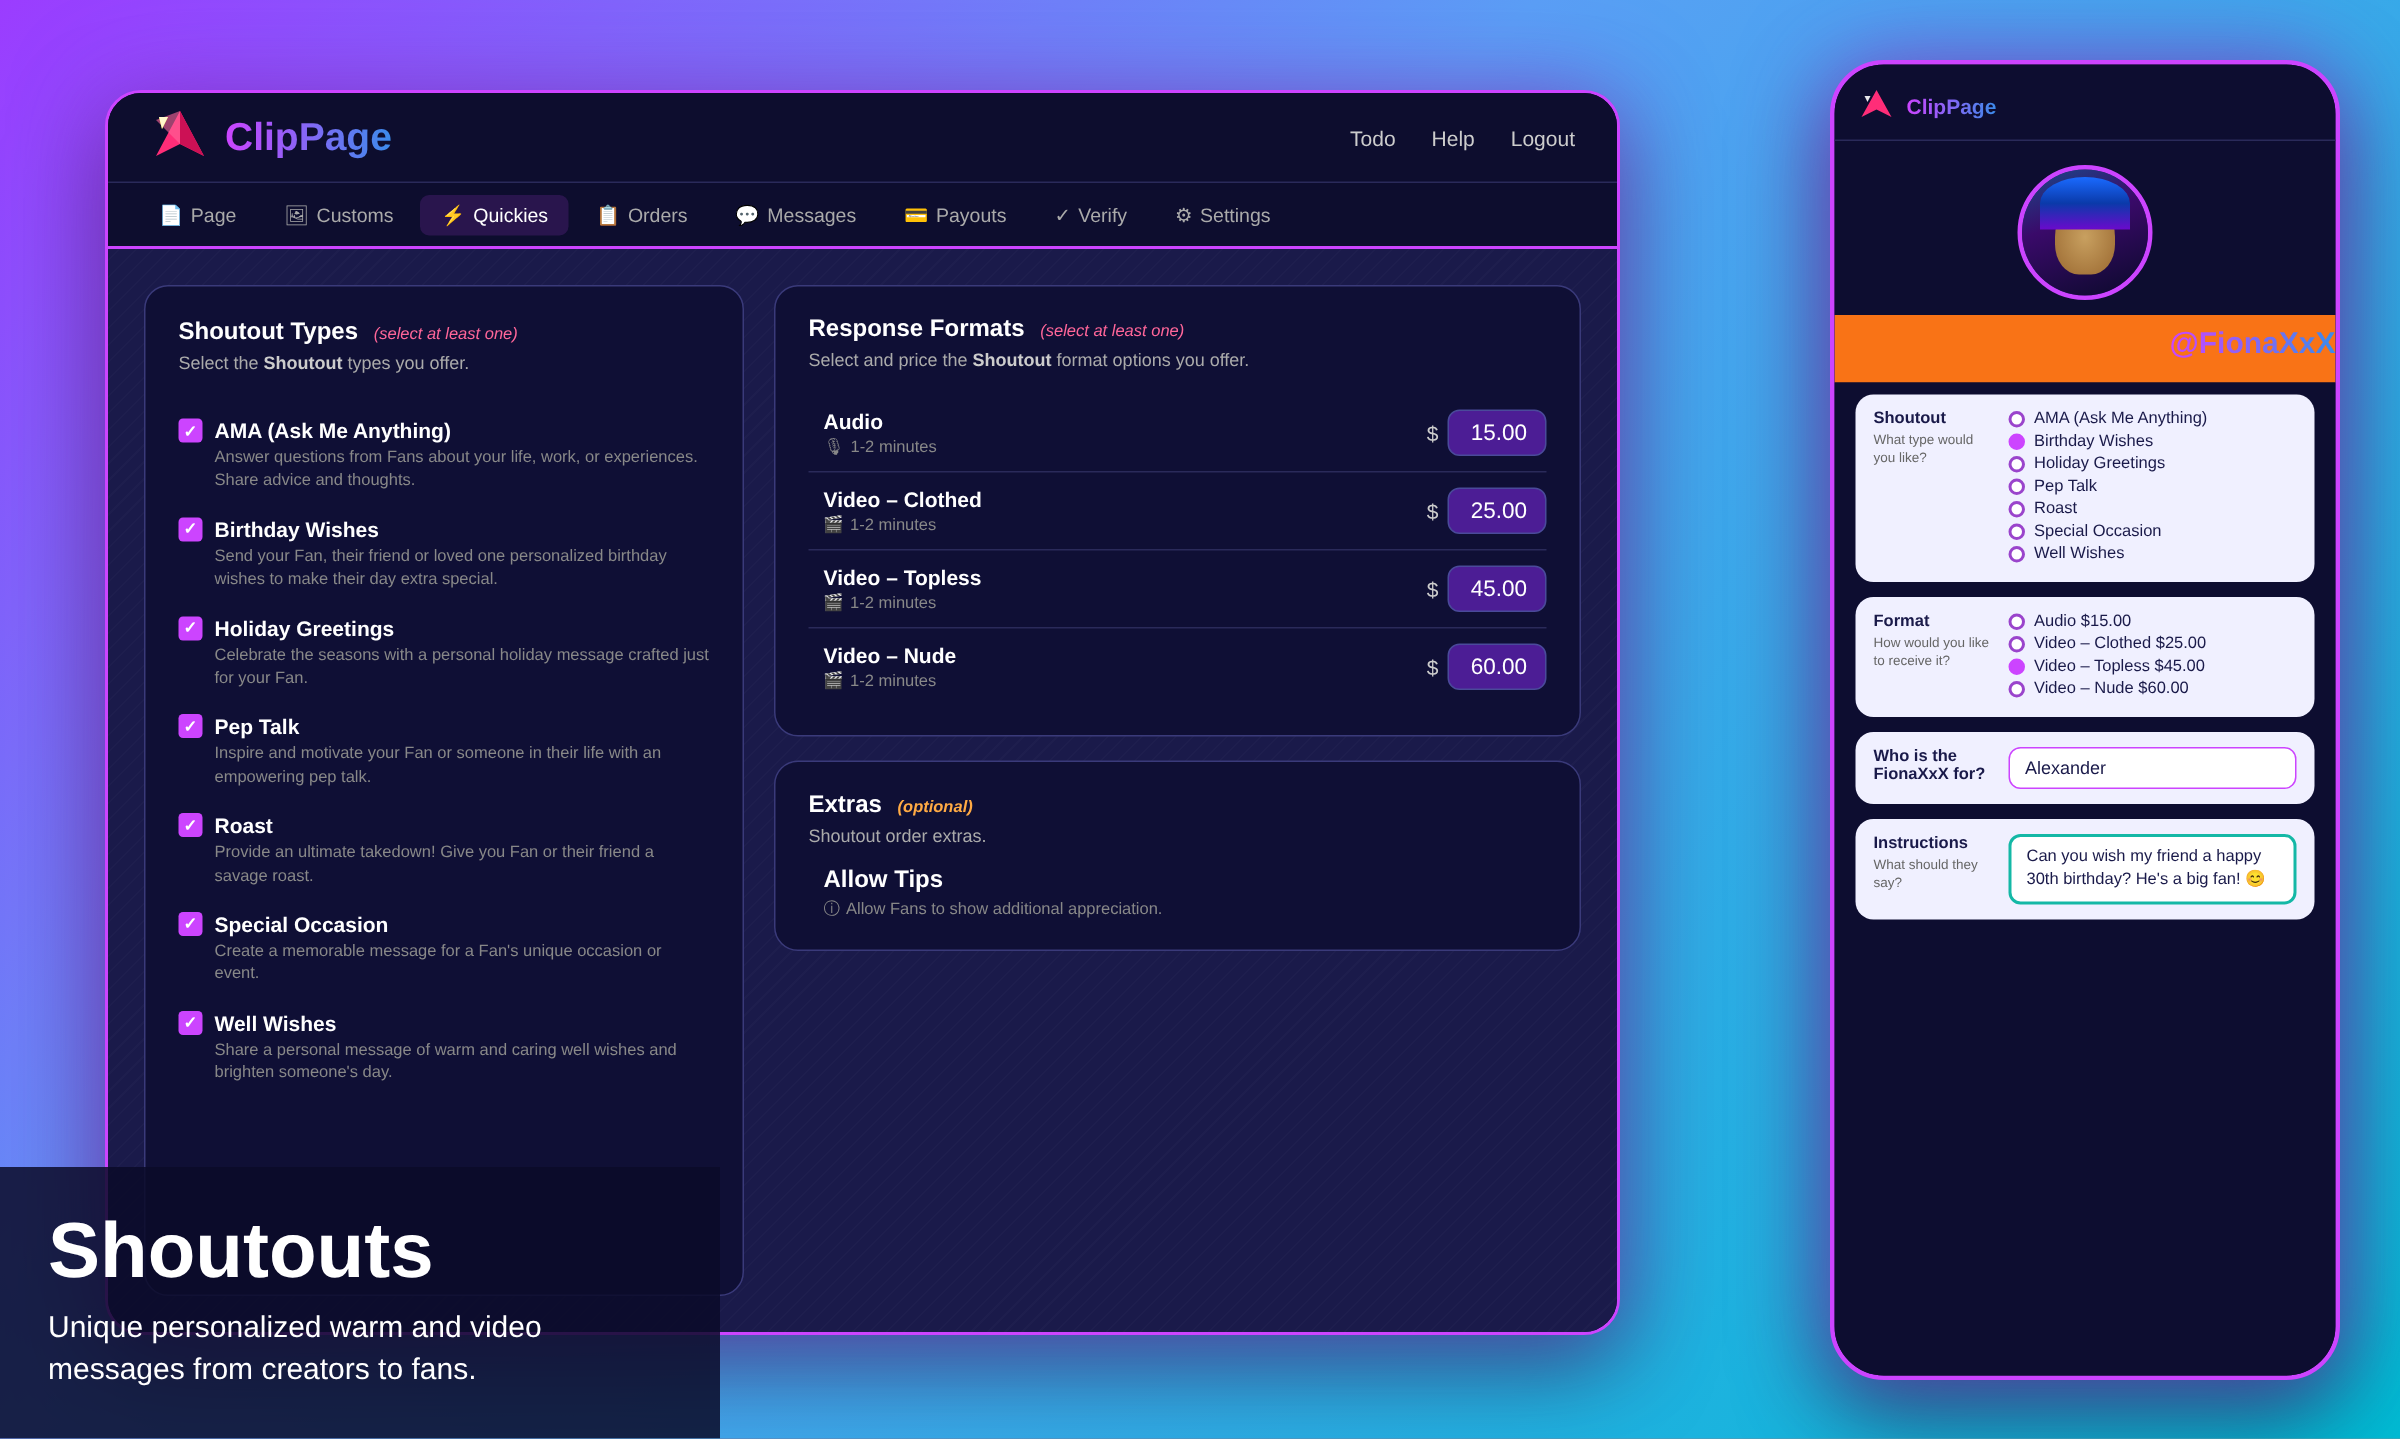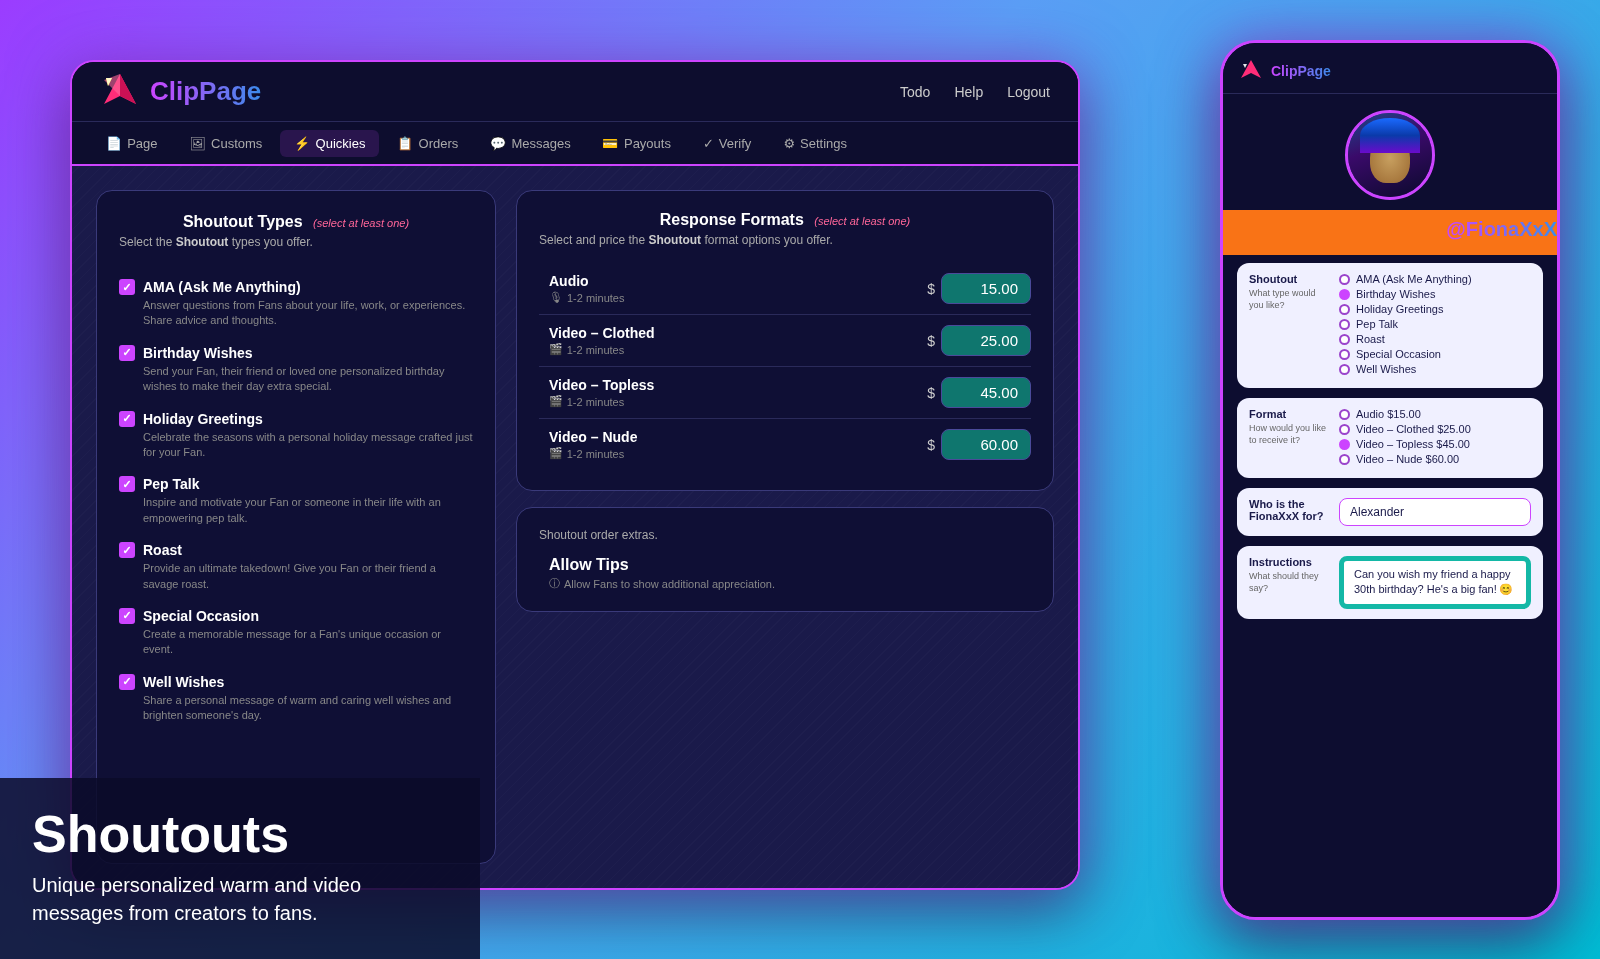--- a/index.html
+++ b/index.html
@@ -149,21 +149,20 @@
       width: 400px;
       flex-shrink: 0;
       padding: 22px 22px;
       overflow-y: auto;
     }
     .panel-title {
       font-size: 16px;
       font-weight: 700;
       color: #fff;
       margin-bottom: 4px;
-      text-align: center;
     }
     .panel-title .badge {
       font-size: 11px;
       color: #ff6699;
       font-weight: 400;
       font-style: italic;
       margin-left: 6px;
     }
     .panel-subtitle {
       font-size: 12px;
@@ -263,27 +262,27 @@
     .format-price {
       display: flex;
       align-items: center;
       gap: 6px;
     }
     .format-price .dollar {
       color: #ccc;
       font-size: 14px;
     }
     .format-price .price-input {
-      background: #0f766e;
+      background: #4c1d95;
       border: 1px solid #4a4a9a;
       border-radius: 8px;
       color: #fff;
       font-size: 15px;
       padding: 6px 12px;
-      width: 90px;
+      width: 66px;
       text-align: right;
     }
 
     .extras-panel {
       background: #0f0f35;
       border-radius: 16px;
       border: 1px solid #3a3a7a;
       padding: 20px 22px;
     }
     .extras-panel .panel-title .badge-optional {
@@ -480,21 +479,21 @@
       background: #fff;
       border: 1px solid #cc44ff;
       border-radius: 8px;
       padding: 6px 10px;
       font-size: 12px;
       color: #1a1a4a;
     }
     .phone-textarea {
       flex: 1;
       background: #fff;
-      border: 5px solid #14b8a6;
+      border: 2px solid #14b8a6;
       border-radius: 8px;
       padding: 6px 10px;
       font-size: 11px;
       color: #1a1a4a;
       line-height: 1.4;
     }
 
     
     ::-webkit-scrollbar { width: 4px; }
     ::-webkit-scrollbar-track { background: transparent; }
@@ -707,20 +706,24 @@
             </div>
           </div>
           <div class="format-price">
             <span class="dollar">$</span>
             <input class="price-input" value="60.00" style="">
           </div>
         </div>
       </div>
 
       <div class="extras-panel">
+        <div class="panel-title">
+          <span>Extras</span>
+          <span class="badge-optional">(optional)</span>
+        </div>
         <div class="panel-subtitle">Shoutout order extras.</div>
         <div class="extras-row">
           <div class="checkbox"></div>
           <div>
             <div class="item-label">Allow Tips</div>
             <div class="item-desc">
               <span>ⓘ</span>
               <span>Allow Fans to show additional appreciation.</span>
             </div>
           </div>

